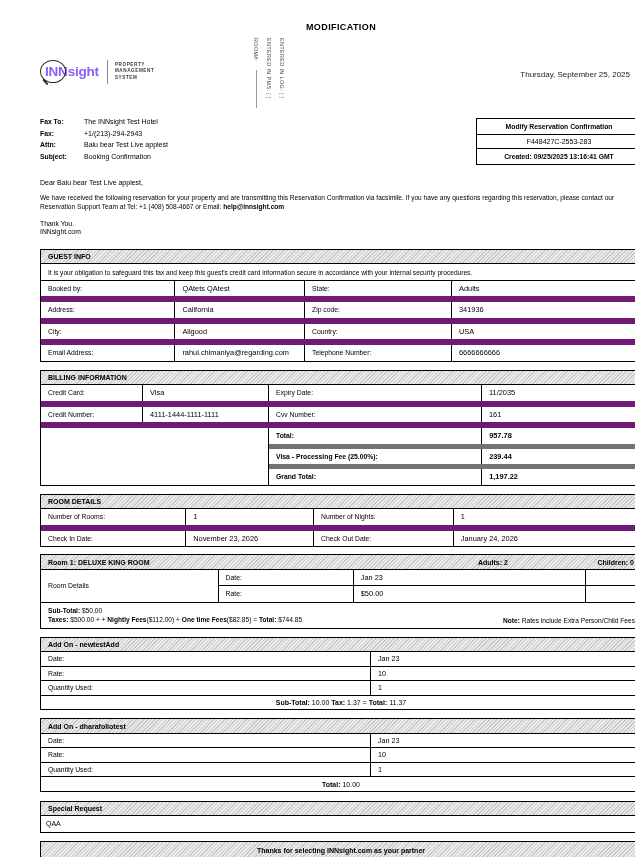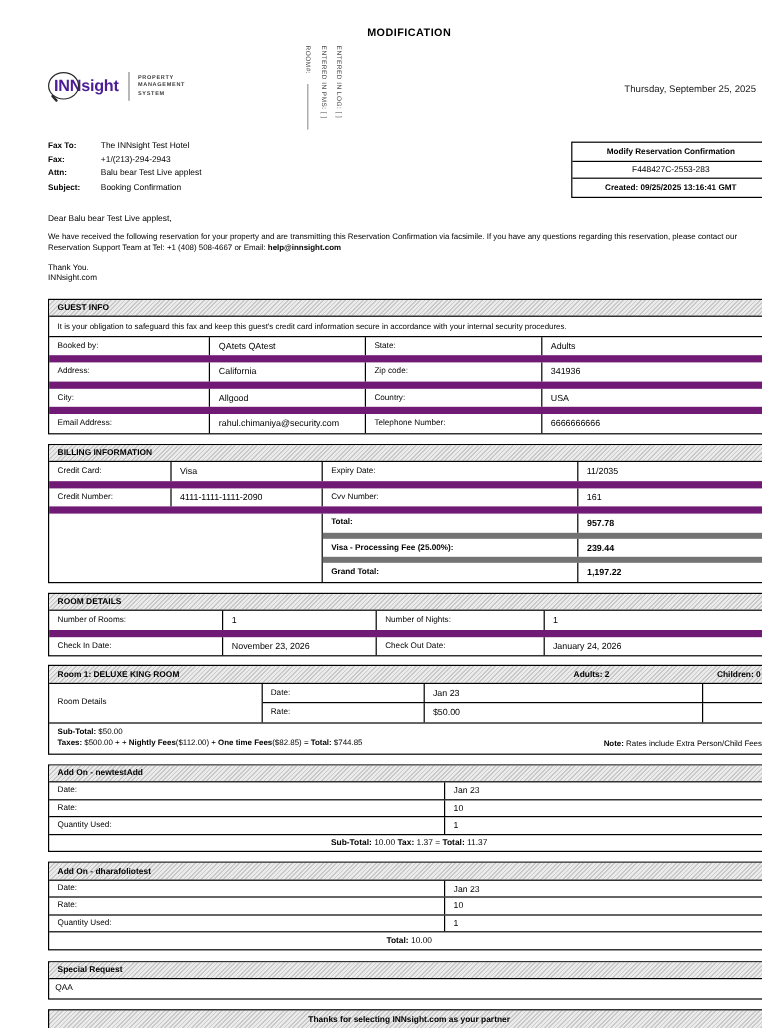--- a/index.html
+++ b/index.html
@@ -5,21 +5,21 @@
   * { margin:0; padding:0; box-sizing:border-box; }
   html,body { background:#fff; }
   body { width:635px; height:857px; font-family:"Liberation Sans", sans-serif; color:#000; overflow:hidden; }
   .content { margin-left:40px; width:602px; position:relative; }
 
   .doc-title { padding-top:22px; text-align:center; font-size:9px; font-weight:bold; letter-spacing:.4px; }
 
   
   .header-row { position:relative; height:74px; margin-top:6px; }
   .logo-wrap { position:absolute; left:0; top:20px; display:flex; align-items:center; }
-  .logo-mark { position:relative; font-size:13.5px; font-weight:600; letter-spacing:-.2px; color:#4c1d95; padding:6px 2px 6px 5px; }
+  .logo-mark { position:relative; font-size:13.5px; font-weight:600; letter-spacing:-.2px; color:#8b5cf6; padding:6px 2px 6px 5px; }
   .logo-circle { position:absolute; left:0; top:2px; width:26px; height:23px; border:1.6px solid #2a2a2a; border-radius:50%; }
   .logo-handle { position:absolute; left:2px; top:23px; width:7px; height:1.8px; background:#2a2a2a; transform:rotate(48deg); border-radius:1px; }
   .logo-divider { width:1px; height:24px; background:#8a8a8a; margin:0 7px 0 6px; }
   .logo-tagline { font-size:4.6px; letter-spacing:.6px; color:#3a3a3a; line-height:6.5px; font-weight:600; }
 
   .stamp { position:absolute; left:213px; top:0; display:flex; gap:7px; height:74px; }
   .stamp-col { position:relative; height:74px; }
   .vtext { writing-mode:vertical-rl; font-size:5.4px; letter-spacing:.4px; color:#4a4a4a; white-space:nowrap; }
   .room-blank-line { position:absolute; left:3px; top:32px; height:38px; border-left:1px solid #9a9a9a; }
 
@@ -194,37 +194,37 @@
       <div class="val gc4">341936</div>
     </div>
     <div class="trow">
       <div class="lbl gc1">City:</div>
       <div class="val gc2">Allgood</div>
       <div class="lbl gc3">Country:</div>
       <div class="val gc4">USA</div>
     </div>
     <div class="trow">
       <div class="lbl gc1">Email Address:</div>
-      <div class="val gc2">rahul.chimaniya@security.com</div>
+      <div class="val gc2">rahul.chimaniya@regarding.com</div>
       <div class="lbl gc3">Telephone Number:</div>
       <div class="val gc4">6666666666</div>
     </div>
   </div>
 
   <div class="sec sec-billing">
     <div class="sec-head hatch">BILLING INFORMATION</div>
     <div class="trow">
       <div class="lbl bc1">Credit Card:</div>
       <div class="val bc2">Visa</div>
       <div class="lbl bc3">Expiry Date:</div>
       <div class="val bc4">11/2035</div>
     </div>
     <div class="trow">
       <div class="lbl bc1">Credit Number:</div>
-      <div class="val bc2">4111-1111-1111-2090</div>
+      <div class="val bc2">4111-1444-1111-1111</div>
       <div class="lbl bc3">Cvv Number:</div>
       <div class="val bc4">161</div>
     </div>
     <div class="btotals">
       <div class="btot-spacer"></div>
       <div class="btot-right">
         <div class="btot-row">
           <div class="btot-label">Total:</div>
           <div class="btot-value">957.78</div>
         </div>

